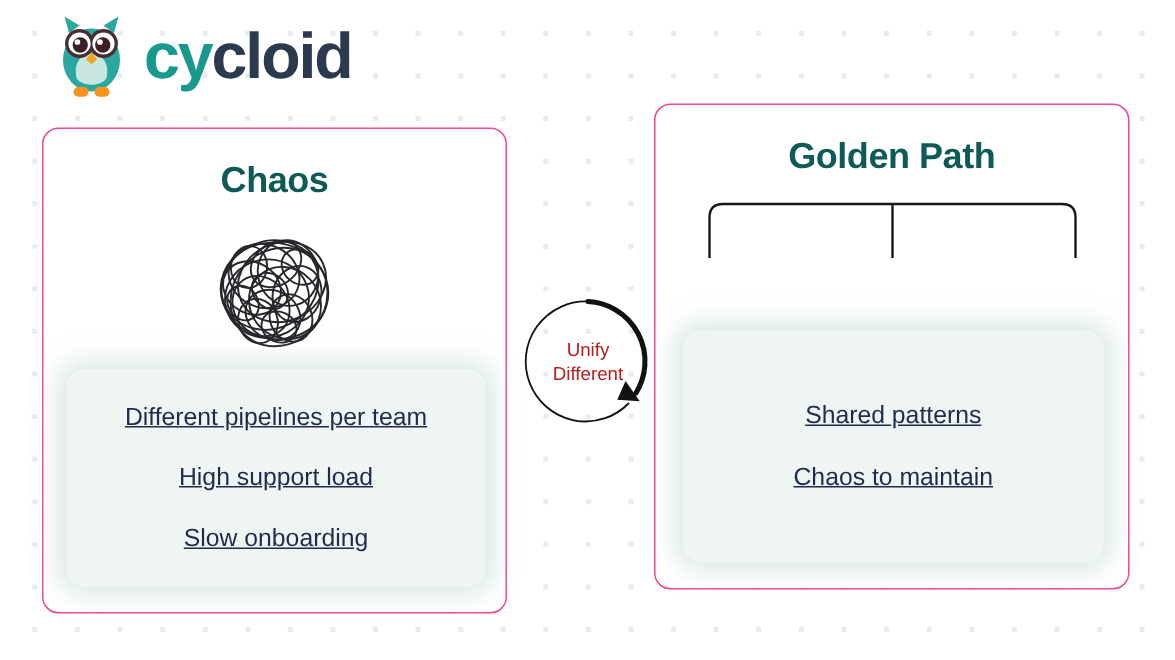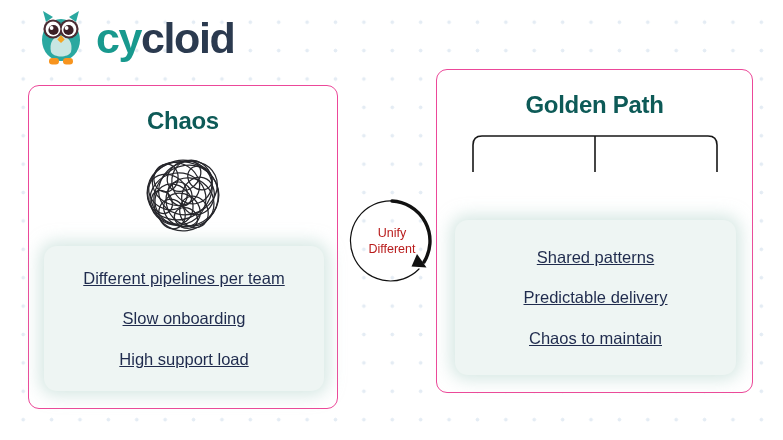--- a/index.html
+++ b/index.html
@@ -125,22 +125,22 @@
       <ellipse cx="52" cy="50" rx="13" ry="11" transform="rotate(45 52 50)"></ellipse>
       <ellipse cx="38" cy="34" rx="12" ry="14" transform="rotate(10 38 34)"></ellipse>
       <ellipse cx="72" cy="34" rx="11" ry="13" transform="rotate(-50 72 34)"></ellipse>
       <ellipse cx="58" cy="74" rx="12" ry="10" transform="rotate(25 58 74)"></ellipse>
       <ellipse cx="34" cy="58" rx="10" ry="12" transform="rotate(-30 34 58)"></ellipse>
     </g>
   </svg>
 
   <div class="panel" id="panel-chaos">
     <div class="panel-line">Different pipelines per team</div>
+    <div class="panel-line">High support load</div>
     <div class="panel-line">Slow onboarding</div>
-    <div class="panel-line">High support load</div>
   </div>
 </div>
 
 <div class="unify">
   <svg width="90" height="90" viewBox="0 0 90 90">
     <path d="M45 5
              A40 40 0 1 0 72 73" fill="none" stroke="#111111" stroke-width="1.2" stroke-linecap="round"></path>
     <path d="M45 5
              A40 40 0 0 1 77 66" fill="none" stroke="#111111" stroke-width="3.4" stroke-linecap="round"></path>
     <path d="M70 58 L79.5 71.5 L64.5 70.5 Z" fill="#111111"></path>
@@ -159,16 +159,15 @@
       <path d="M14 44 L14 17 Q14 8 23 8 L249 8 Q258 8 258 17 L258 44"></path>
       <path d="M136 8 L136 44"></path>
     </g>
   </svg>
 
   <div class="stagebox-row">
   </div>
 
   <div class="panel" id="panel-golden">
     <div class="panel-line">Shared patterns</div>
-    <div class="panel-line">Predictable delivery</div>
     <div class="panel-line">Chaos to maintain</div>
   </div>
 </div>
 
 </body></html>

